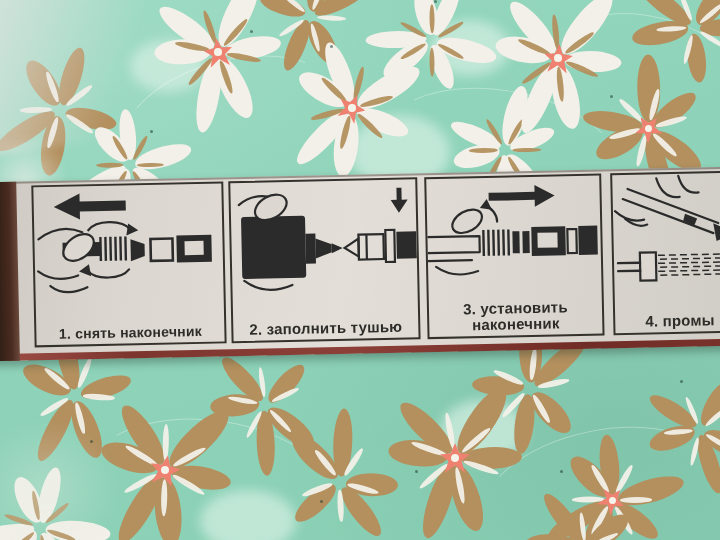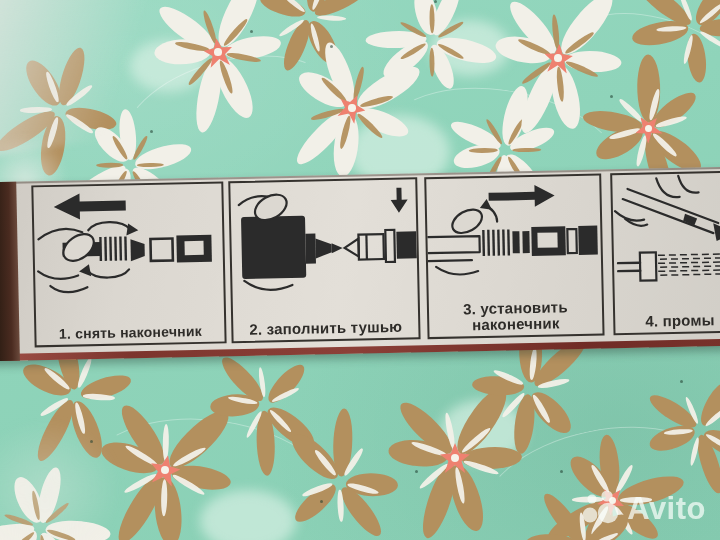--- a/index.html
+++ b/index.html
@@ -475,24 +475,13 @@
           <line x1="44" y1="89" x2="160" y2="89"></line>
             <line x1="46" y1="93" x2="160" y2="93"></line>
           <line x1="44" y1="97" x2="160" y2="97"></line>
             <line x1="46" y1="101" x2="160" y2="101"></line>
         </g>
       </svg>
       <div class="caption">4. промы</div>
     </div>
   </div>
 
-  <div class="watermark">
-    <svg width="38" height="38" viewBox="0 0 38 38">
-      <g fill="rgba(248,253,249,.72)">
-        <circle cx="10" cy="9" r="4.6"></circle>
-        <circle cx="8" cy="25" r="7.4"></circle>
-        <circle cx="25" cy="6" r="5.6"></circle>
-        <circle cx="26" cy="23" r="10.2"></circle>
-      </g>
-    </svg>
-    <span class="wm-text">Avito</span>
-  </div>
 </div>
 
 </body></html>

